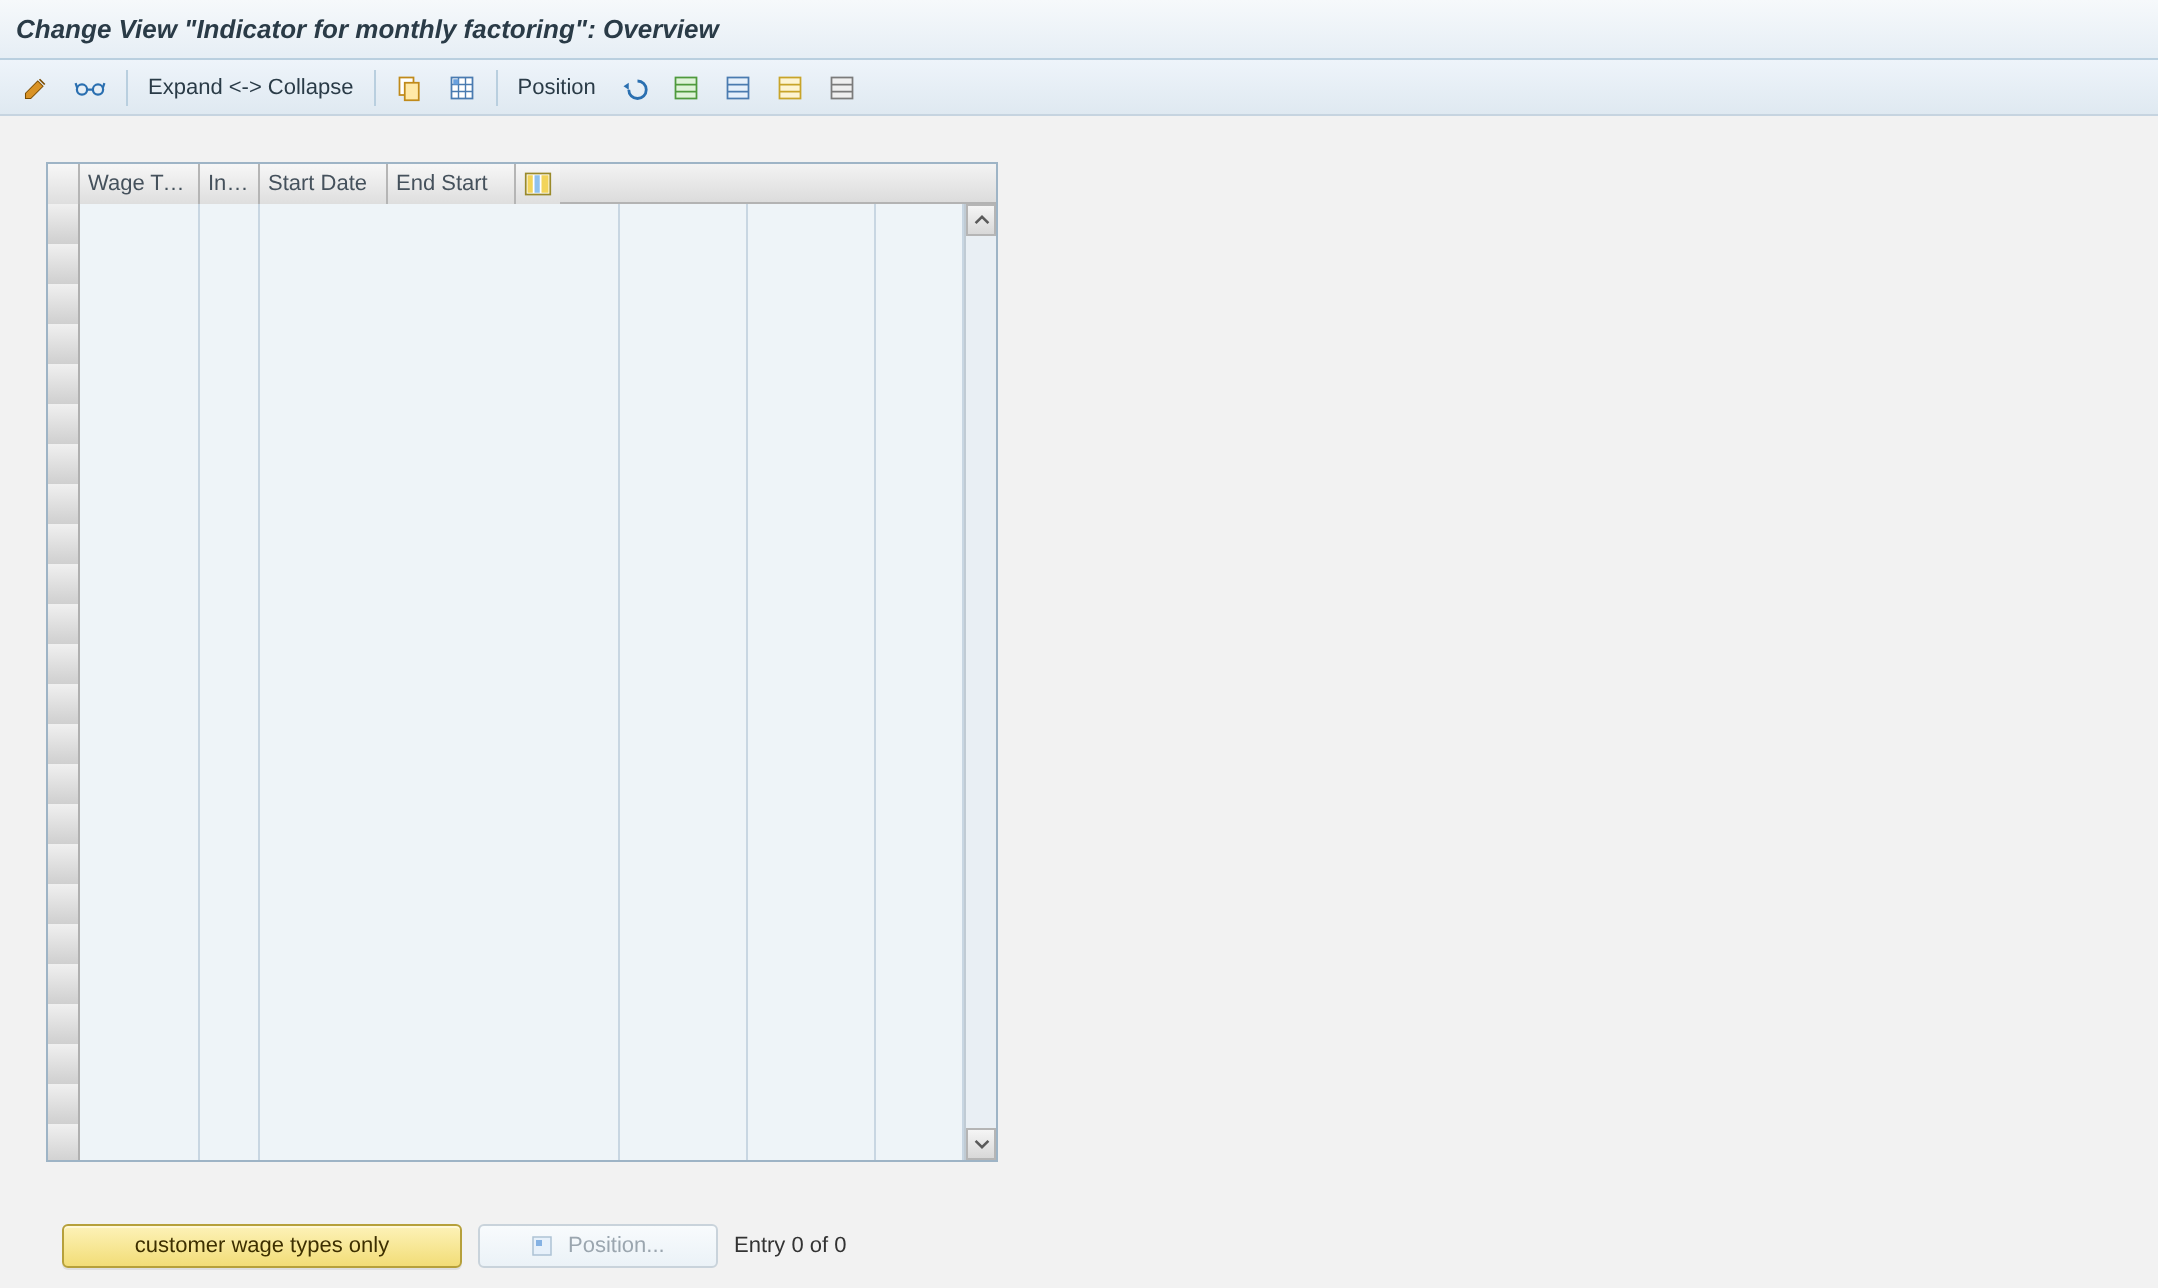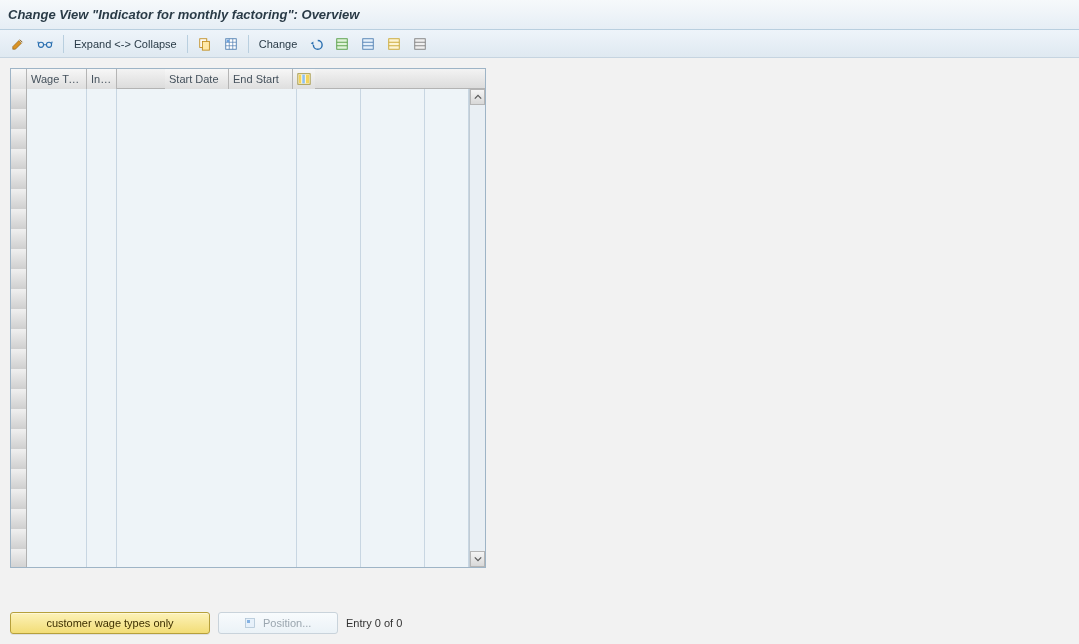--- a/index.html
+++ b/index.html
@@ -48,21 +48,21 @@
     cursor: pointer;
     background: transparent;
     font-size: 11px;
     color: #2a3b47;
     gap: 3px;
   }
   .tb-sep { width: 1px; height: 18px; background: #b9cfdf; margin: 0 3px; }
   svg { display: block; }
 
   .content-area {
-    padding: 10px;
+    padding: 23px;
     position: relative;
     height: calc(100% - 58px - 38px);
   }
 
   
   .grid-wrap {
     position: relative;
     width: 476px;
     height: 500px;
     background: #fff;
@@ -83,21 +83,21 @@
     overflow: hidden;
     text-overflow: ellipsis;
     background: linear-gradient(#f7f7f7, #dedede);
     height: 20px;
     line-height: 16px;
   }
   .hcell.sel { width: 16px; flex: 0 0 16px; padding:0; }
   .hcell.c1 { width: 60px; flex: 0 0 60px; }
   .hcell.c2 { width: 30px; flex: 0 0 30px; text-align: right; }
   .hcell.c3 { width: 180px; flex: 0 0 180px; }
-  .hcell.c4 { width: 64px; flex: 0 0 64px; margin-left: 48px; }
+  .hcell.c4 { width: 64px; flex: 0 0 64px; }
   .hcell.c5 { width: 64px; flex: 0 0 64px; }
   .hcell.corner {
     width: 22px; flex: 0 0 22px; border-right:none;
     display:flex; align-items:center; justify-content:center;
   }
 
   .grid-body {
     position: absolute;
     top: 20px;
     left: 0;
@@ -166,20 +166,21 @@
     padding: 0 12px;
     border: 1px solid #b6a03b;
     border-radius: 3px;
     background: linear-gradient(#fdf2b8, #f2dd77);
     color: #3d2f00;
     cursor: pointer;
     font-size: 11px;
     box-shadow: inset 0 1px 0 #fff8d6, 0 1px 0 rgba(0,0,0,.08);
     min-width: 200px;
     text-align:center;
+    margin-left:21px;
   }
   .btn2 {
     height: 22px;
     padding: 0 24px;
     border: 1px solid #c9d3db;
     border-radius: 3px;
     background: linear-gradient(#f8fbfd, #ebf2f7);
     color: #9ba6af;
     cursor: default;
     font-size: 11px;
@@ -238,21 +239,21 @@
   </button>
   <button class="tb-btn">
     <svg width="14" height="14" viewBox="0 0 16 16">
         <rect x="2" y="2" width="12" height="12" fill="#fff" stroke="#4a7bb0"></rect>
         <path d="M2 6h12M2 10h12M6 2v12M10 2v12" stroke="#4a7bb0" stroke-width=".8"></path>
         <rect x="3" y="3" width="3" height="3" fill="#6aa1de"></rect>
       </svg>
   </button>
   <div class="tb-sep"></div>
   <button class="tb-btn">
-    <span>Change</span>
+    <span>Position</span>
   </button>
   <button class="tb-btn">
     <svg width="14" height="14" viewBox="0 0 16 16">
         <path d="M10 4a5 5 0 1 1-5 5" fill="none" stroke="#2a6fb0" stroke-width="1.6"></path>
         <path d="M5 9l-3-2 3-2z" fill="#2a6fb0"></path>
       </svg>
   </button>
   <button class="tb-btn">
     <svg width="14" height="14" viewBox="0 0 16 16">
         <rect x="2" y="2" width="12" height="12" fill="#dff3d9" stroke="#4f9a3d"></rect>

